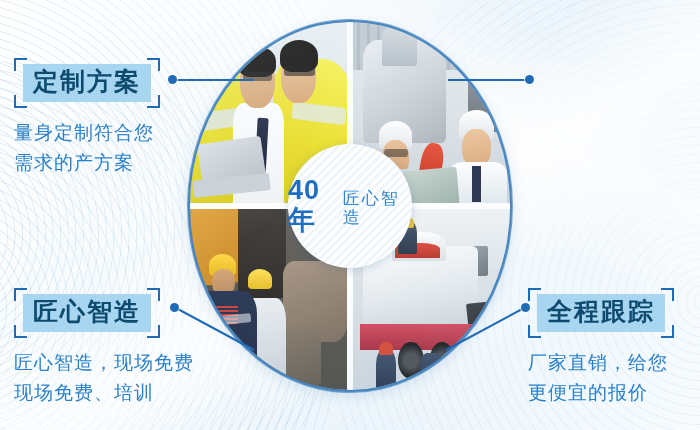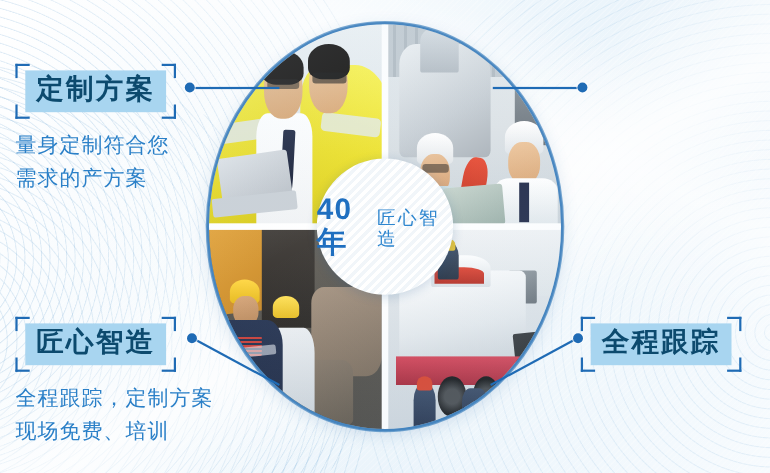--- a/index.html
+++ b/index.html
@@ -418,28 +418,32 @@
 
   <div class="block b-bl">
     <div class="tag-wrap">
       <span class="cnr tlc"></span>
       <span class="cnr trc"></span>
       <span class="cnr blc"></span>
       <span class="cnr brc"></span>
       <span class="tag">匠心智造</span>
     </div>
     <div class="desc">
-      <div>全程跟踪，定制方案</div>
+      <div>匠心智造，现场免费</div>
       <div>现场免费、培训</div>
     </div>
   </div>
 
   <div class="block b-br">
     <div class="tag-wrap">
       <span class="cnr tlc"></span>
       <span class="cnr trc"></span>
       <span class="cnr blc"></span>
       <span class="cnr brc"></span>
       <span class="tag">全程跟踪</span>
     </div>
+    <div class="desc">
+      <div>厂家直销，给您</div>
+      <div>更便宜的报价</div>
+    </div>
   </div>
 
 </div>
 
 </body></html>

